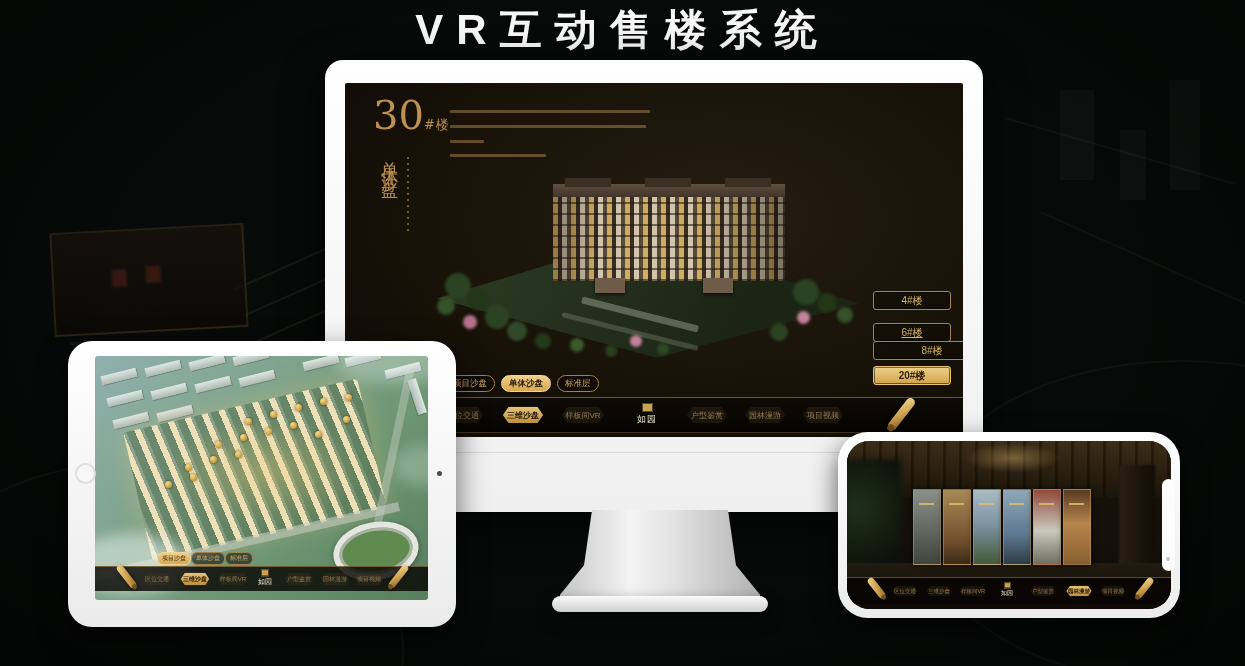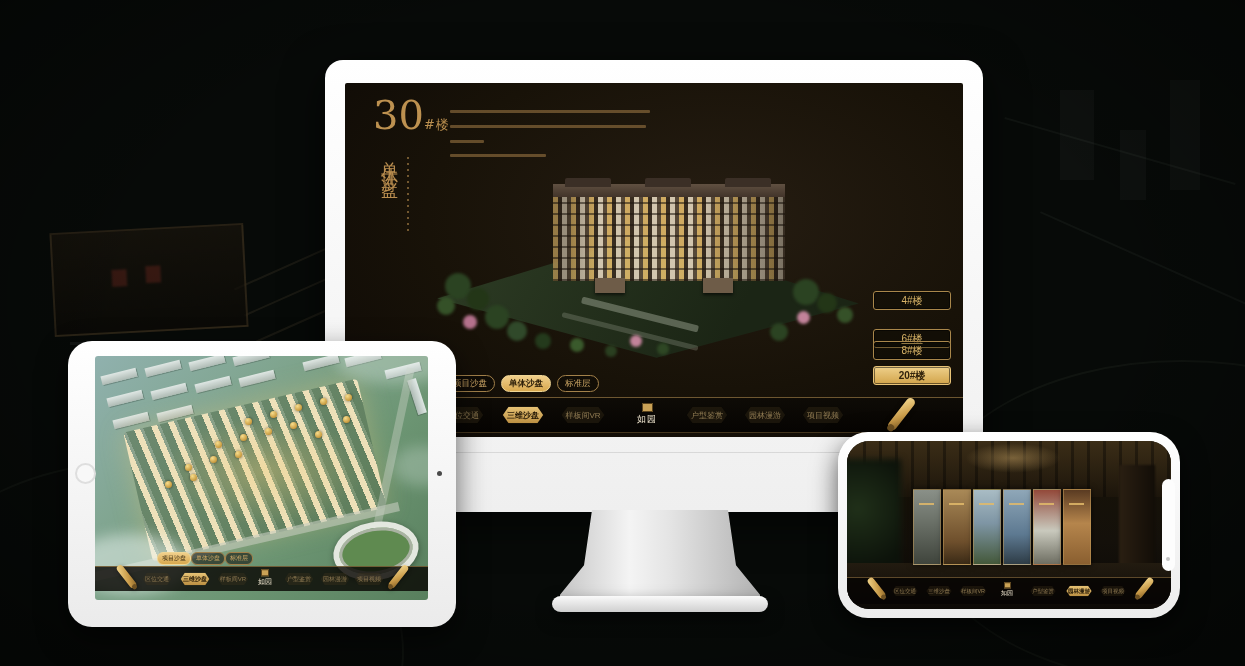--- a/index.html
+++ b/index.html
@@ -166,20 +166,21 @@
     <div class="bg-faint" style="left:1120px;top:130px;width:26px;height:70px;"></div>
     <div class="bg-faint" style="left:1170px;top:80px;width:30px;height:110px;"></div>
     <div class="plaque">
       <span class="seal-mark" style="left:58px;top:38px;"></span>
       <span class="seal-mark" style="left:92px;top:36px;"></span>
     </div>
     <div class="plaque-caption"></div>
     <div class="vignette"></div>
   </div>
 
+  <div class="page-title">VR互动售楼系统</div>
 
   <div class="monitor">
     <div class="monitor-screen">
 
       <div class="blk-num"><span>30</span><span class="blk-suffix">#楼</span></div>
       <div class="blk-sub">单体沙盘</div>
       <div class="blk-sub-en"></div>
 
       <div class="desc-line" style="left:105px;top:27px;width:200px;"></div>
       <div class="desc-line" style="left:105px;top:42px;width:196px;"></div>
@@ -210,22 +211,22 @@
       <div class="tree" style="left:472px;top:210px;width:20px;height:20px;background:#233617;"></div>
       <div class="tree" style="left:492px;top:224px;width:16px;height:16px;background:#355128;"></div>
       <div class="tree" style="left:452px;top:228px;width:13px;height:13px;background:#c2839a;"></div>
       <div class="tree" style="left:425px;top:240px;width:18px;height:18px;background:#2b4322;"></div>
       <div class="tree" style="left:225px;top:255px;width:14px;height:14px;background:#3a5a2c;"></div>
       <div class="tree" style="left:260px;top:262px;width:12px;height:12px;background:#2a3f20;"></div>
       <div class="tree" style="left:285px;top:252px;width:12px;height:12px;background:#c2839a;"></div>
       <div class="tree" style="left:312px;top:260px;width:12px;height:12px;background:#2e4724;"></div>
 
       <div class="floor-btn" style="top:208px;">4#楼</div>
-      <div class="floor-btn" style="top:246px;text-decoration:underline;">6#楼</div>
-      <div class="floor-btn" style="top:258px;">8#楼</div>
+      <div class="floor-btn" style="top:240px;text-decoration:underline;">6#楼</div>
+      <div class="floor-btn" style="top:258px;padding-left:20px;">8#楼</div>
       <div class="floor-btn active" style="top:283px;">20#楼</div>
 
       <div class="tab" style="left:100px;top:292px;">项目沙盘</div>
       <div class="tab active" style="left:156px;top:292px;">单体沙盘</div>
       <div class="tab" style="left:212px;top:292px;">标准层</div>
 
       <div class="navbar">
         <div class="nav-item" style="left:118px;">区位交通</div>
         <div class="nav-item active" style="left:178px;">三维沙盘</div>
         <div class="nav-item" style="left:238px;">样板间VR</div>

